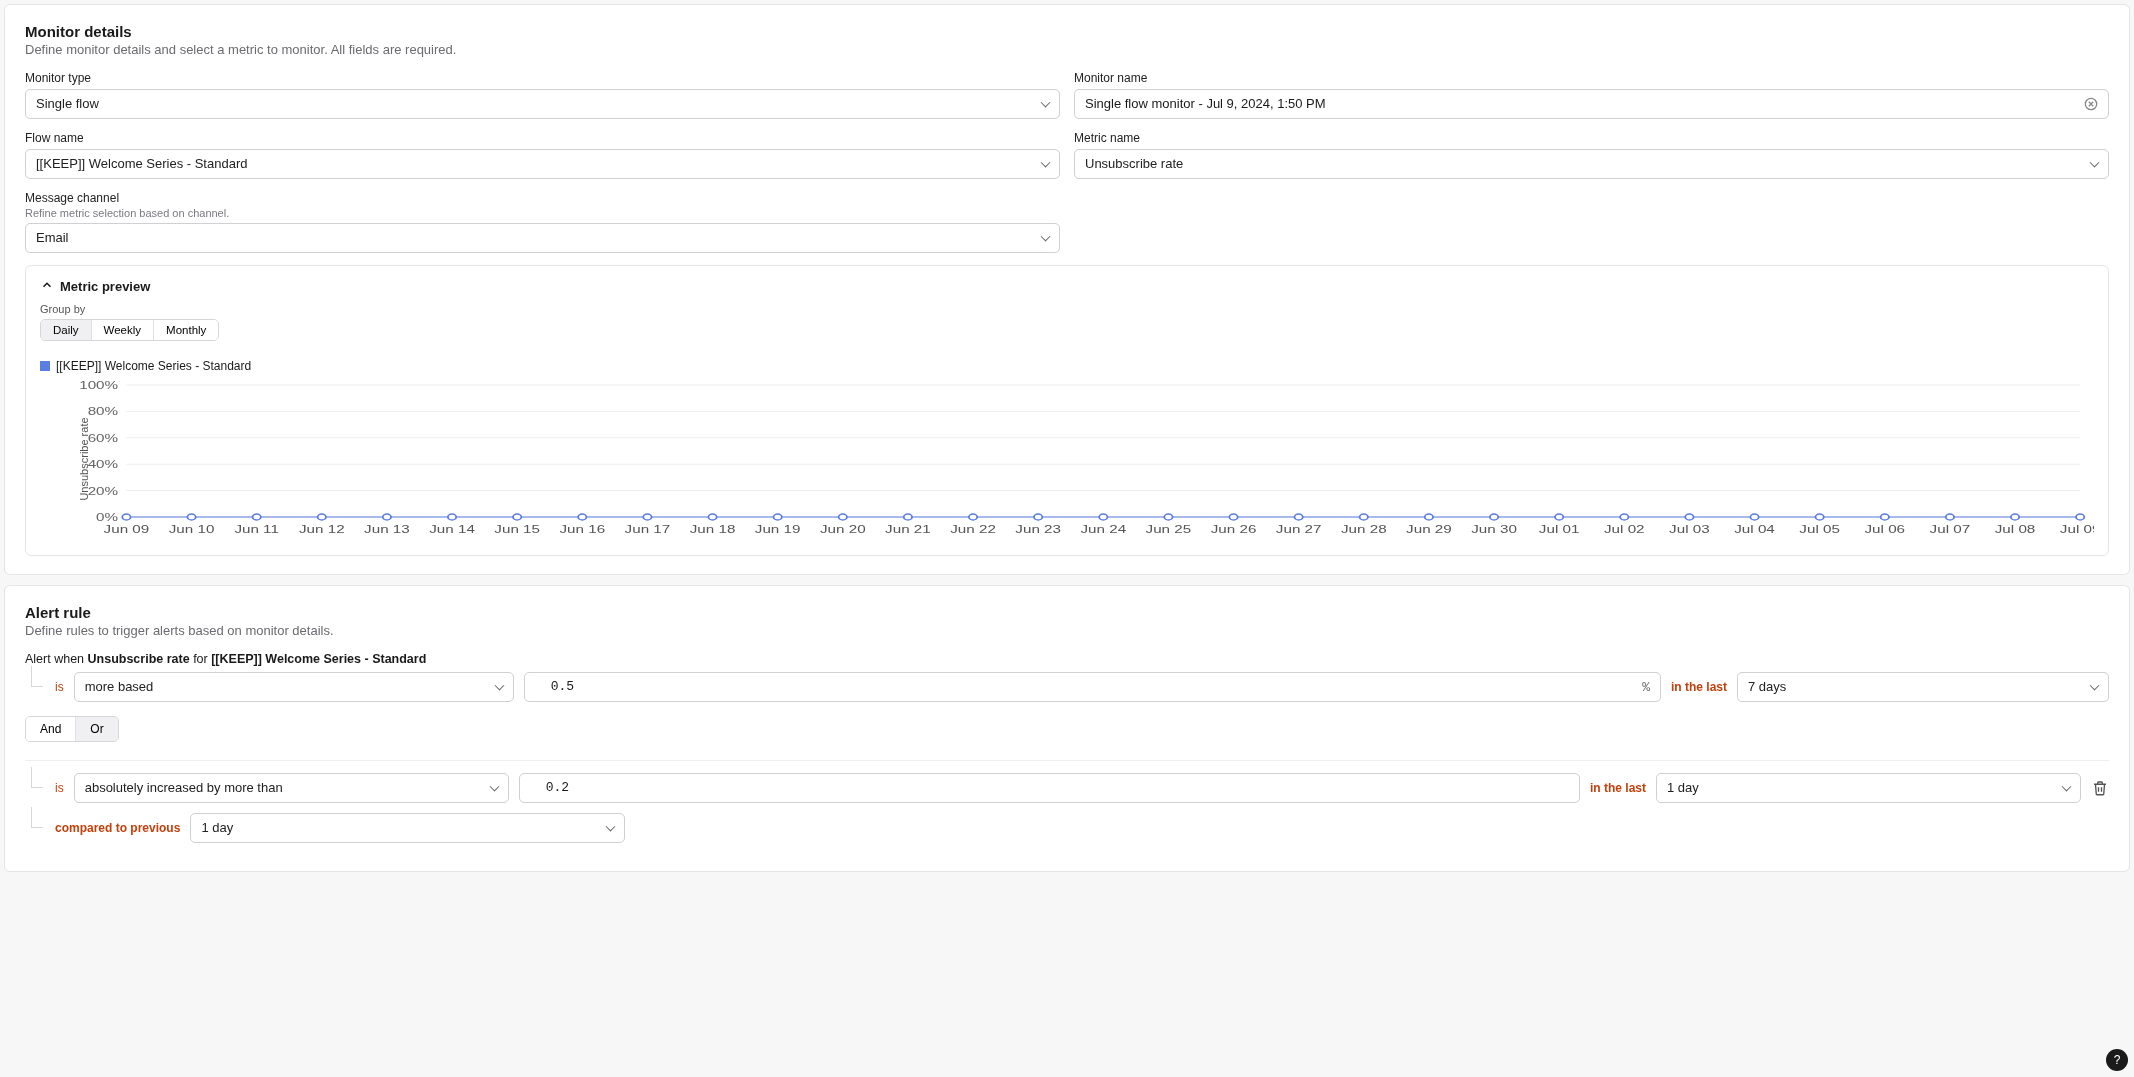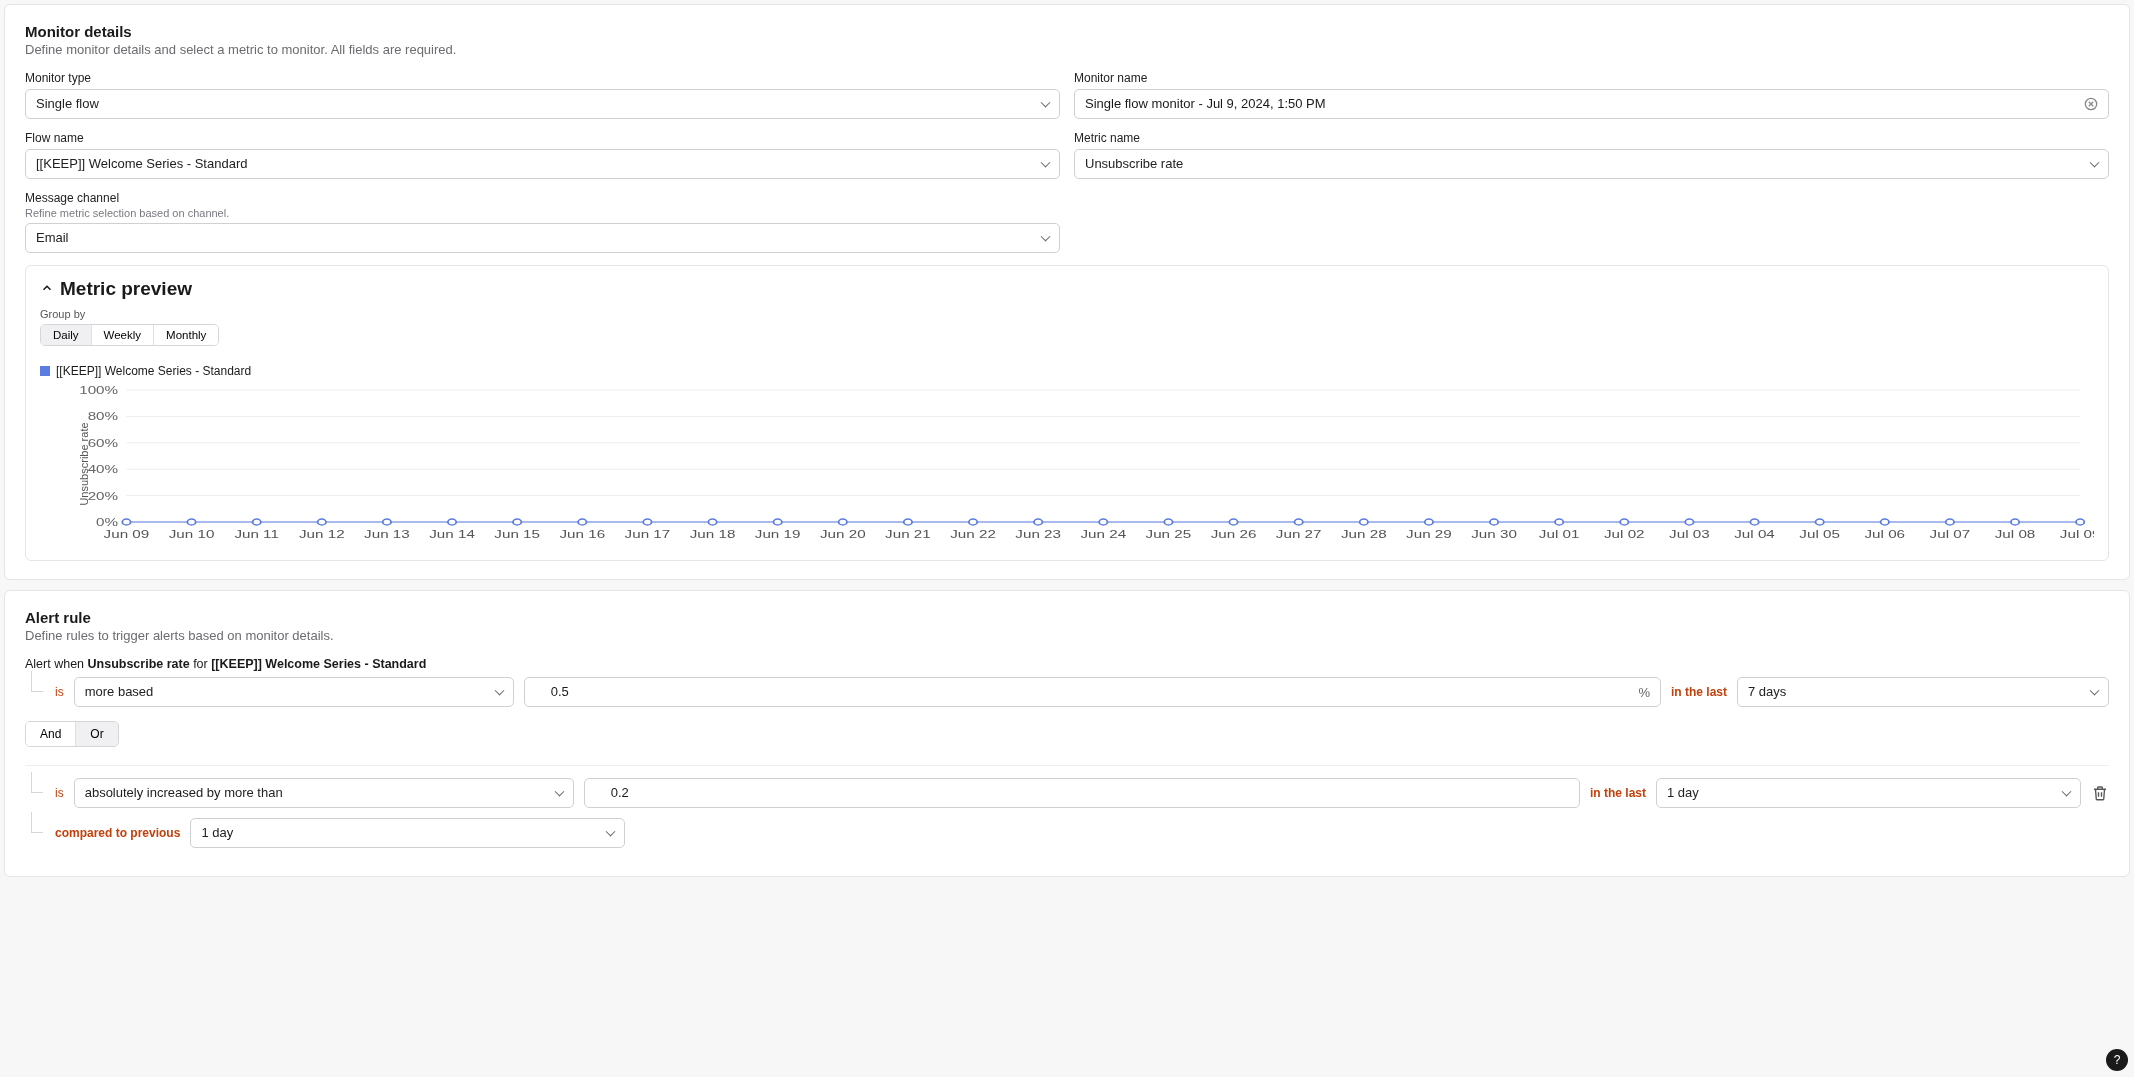--- a/index.html
+++ b/index.html
@@ -57,21 +57,21 @@
 .clearable .clear-icon {
   position: absolute; right: 10px; top: 50%; transform: translateY(-50%);
   width: 14px; height: 14px; color: #888; cursor: pointer;
 }
 .preview-box {
   border: 1px solid #e5e5e8;
   border-radius: 6px;
   padding: 12px 14px 16px;
   margin-top: 6px;
 }
-.preview-header { display: flex; align-items: center; gap: 6px; font-size: 19px; font-weight: 600; margin-bottom: 8px;}
+.preview-header { display: flex; align-items: center; gap: 6px; font-size: 13px; font-weight: 600; margin-bottom: 8px;}
 .preview-header svg { width: 14px; height: 14px; }
 .grpby-label { font-size: 11px; color: #555; margin-bottom: 4px; }
 .seggroup { display: inline-flex; border: 1px solid #d5d5da; border-radius: 5px; overflow: hidden; }
 .seg {
   font-size: 11.5px; padding: 4px 12px; background: #fff; border: none; cursor: pointer;
   border-right: 1px solid #e0e0e4;
 }
 .seg:last-child { border-right: none; }
 .seg.active { background: #f0f0f2; font-weight: 500; }
 .legend { display: flex; align-items: center; gap: 6px; font-size: 12px; margin: 18px 0 6px 0;}
@@ -100,22 +100,22 @@
 .rule-indent .elbow {
   position: absolute;
   left: 6px; top: -6px; bottom: 50%;
   width: 12px;
   border-left: 1px solid #d6d6da;
   border-bottom: 1px solid #d6d6da;
 }
 .static { font-size: 12px; color: #c2410c; white-space: nowrap; }
 .rule-row .select, .rule-row .textin { height: 30px; }
 .sel-sm { width: 440px; }
-.sel-md { width: 500px; }
-.txtval { flex: 1; font-family: Liberation Sans, sans-serif; font-size: 13px; position: relative; padding-left: 26px;}
+.sel-md { width: 435px; }
+.txtval { flex: 1; font-family: Liberation Mono, monospace; font-size: 13px; position: relative; padding-left: 26px;}
 .txtval .suffix { position: absolute; right: 10px; top: 50%; transform: translateY(-50%); color: #666; font-family: inherit;}
 .sel-time { width: 372px; }
 .sel-time2 { width: 425px; }
 .sel-prev { width: 435px; }
 .trash { width: 18px; height: 18px; color: #555; cursor: pointer; flex-shrink:0;}
 .andor { display: inline-flex; border: 1px solid #d5d5da; border-radius: 5px; overflow: hidden; margin: 4px 0 14px 0;}
 .andor button { font-size: 12px; padding: 5px 14px; border: none; background: #fff; cursor: pointer; }
 .andor button.active { background: #f0f0f2; }
 .andor button:first-child { border-right: 1px solid #e0e0e4; }
 .hr { border: none; border-top: 1px solid #eee; margin: 4px 0 12px; }

